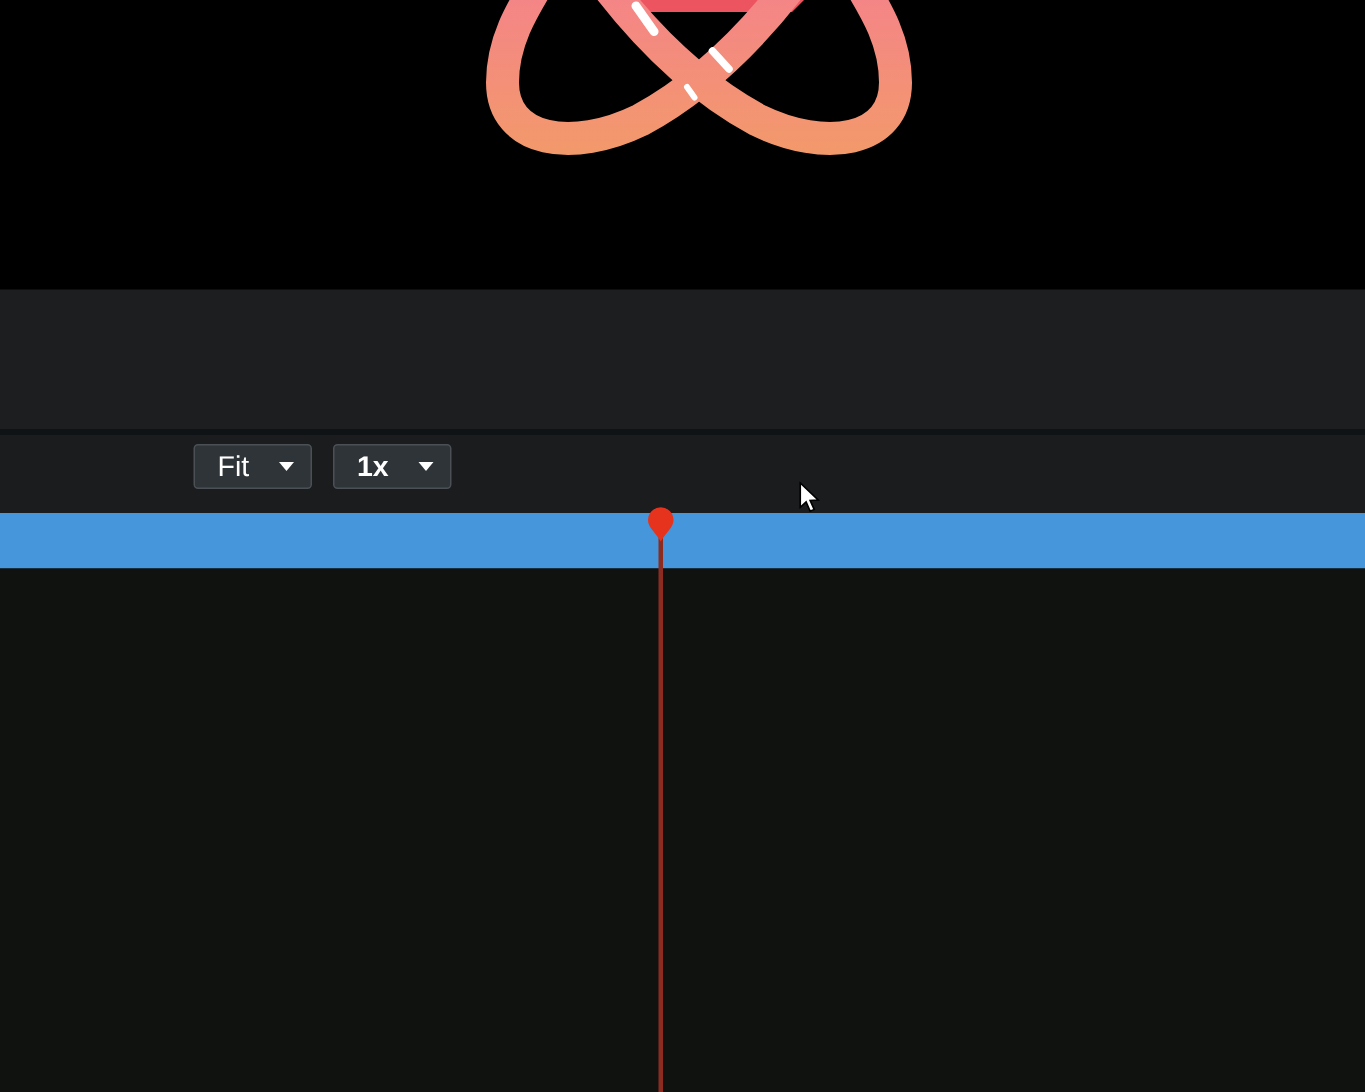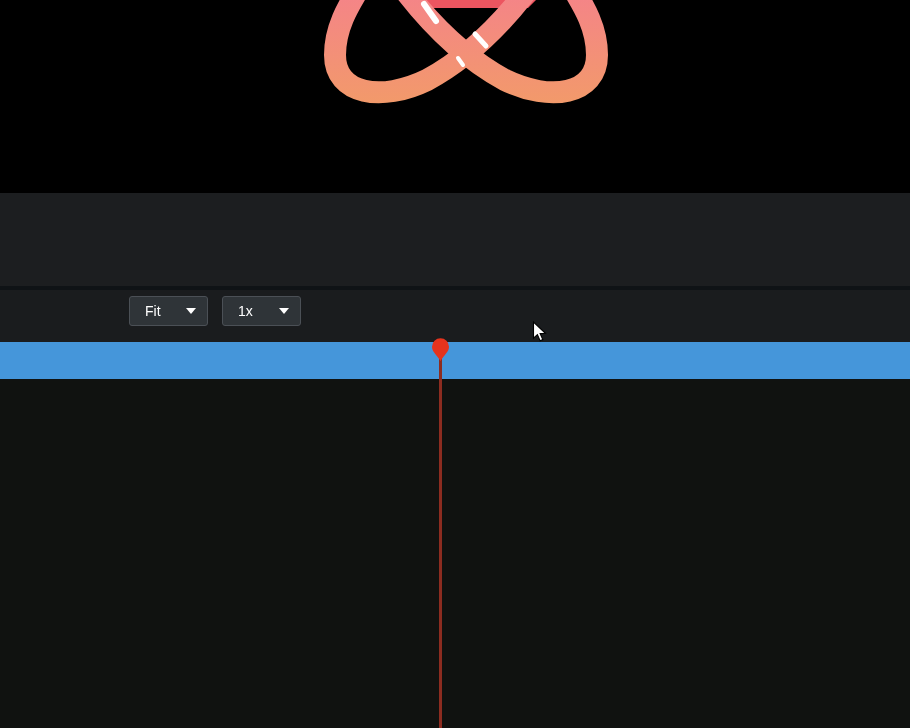--- a/index.html
+++ b/index.html
@@ -13,25 +13,25 @@
   .separator{position:absolute;left:0;top:286px;width:910px;height:4px;background:#0f1316;}
   .toolbar{position:absolute;left:0;top:290px;width:910px;height:52px;background:#1a1c1e;}
   .timeline{position:absolute;left:0;top:342px;width:910px;height:37px;background:#4596da;cursor:pointer;}
   .workspace{position:absolute;left:0;top:379px;width:910px;height:349px;background:#101210;}
 
   
   .select{position:absolute;top:6px;width:79px;height:30px;box-sizing:border-box;
           background:#2f3438;border:1px solid #4b5056;border-radius:3px;
           display:flex;align-items:center;justify-content:space-between;
           padding:0 11px 0 15px;cursor:pointer;}
-  .select-label{color:#ffffff;font-size:14px;line-height:1;}
+  .select-label{color:#ffffff;font-size:19px;line-height:1;}
   .caret{width:0;height:0;border-left:5.5px solid transparent;border-right:5.5px solid transparent;
          border-top:6px solid #ffffff;}
   .select-zoom{left:129px;}
-  .select-speed{left:222px;}
+  .select-speed{left:222px;font-weight:bold;}
 
   
   .tbtn{position:absolute;background:none;border:none;padding:0;margin:0;cursor:pointer;display:block;}
   .tbtn svg{display:block;}
 
   
   .bracket{position:absolute;top:303px;width:10px;height:19px;box-sizing:border-box;cursor:pointer;}
   .bracket-l{left:515px;border-left:3px solid #fff;border-top:3px solid #fff;border-bottom:3px solid #fff;}
   .bracket-r{left:543px;border-right:3px solid #fff;border-top:3px solid #fff;border-bottom:3px solid #fff;}
 

